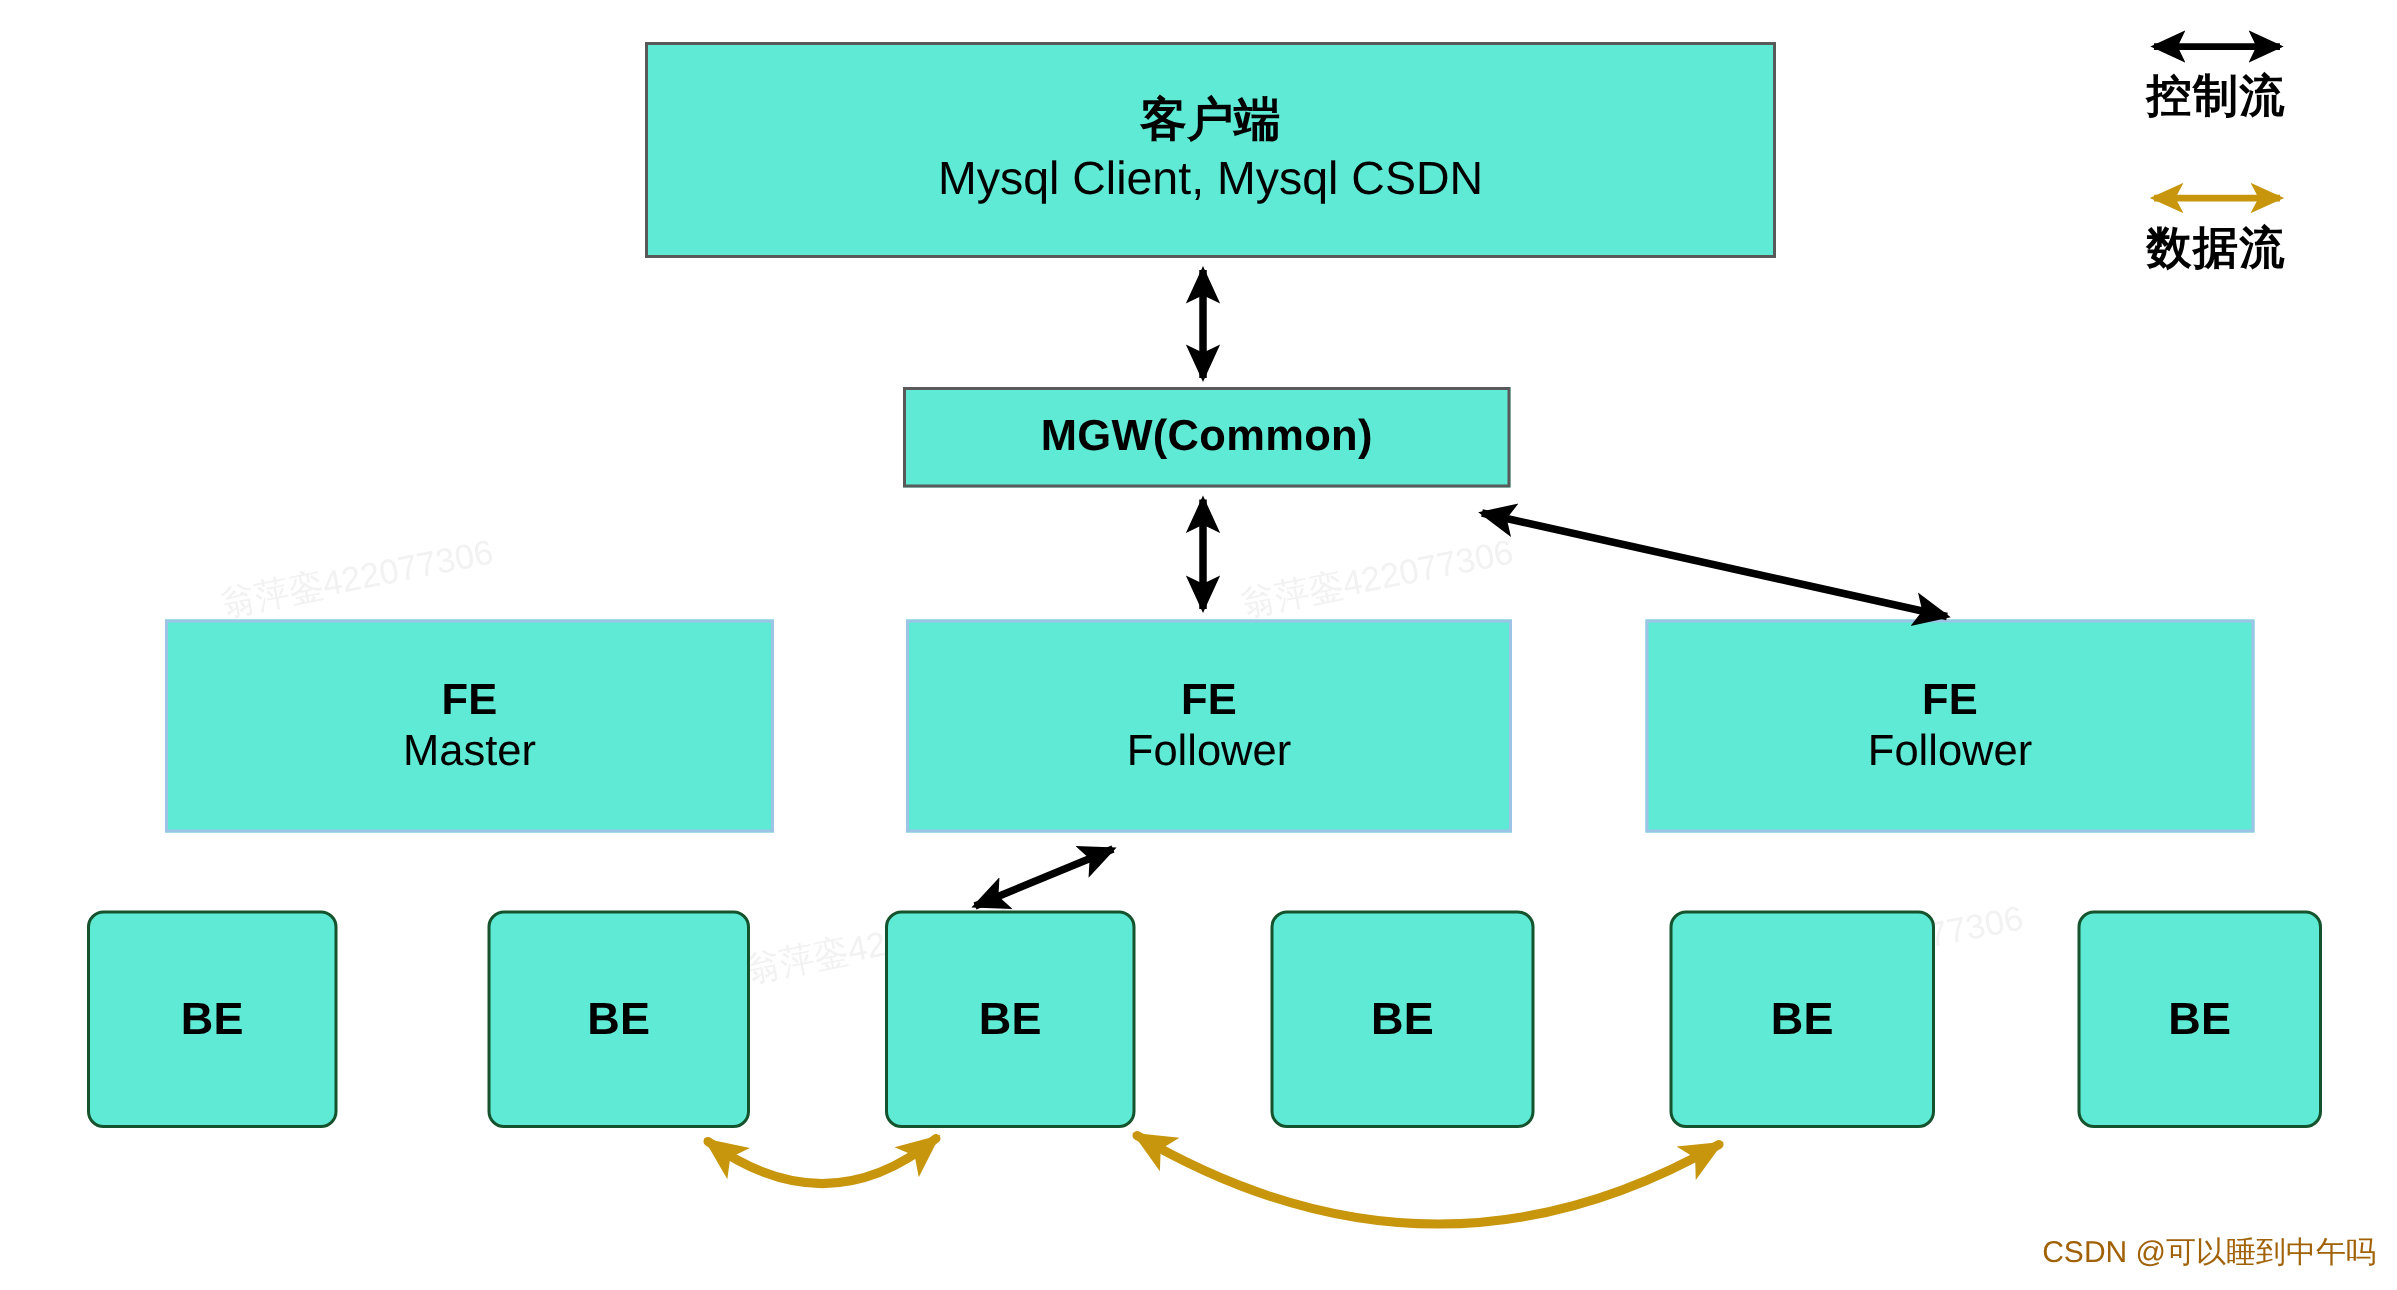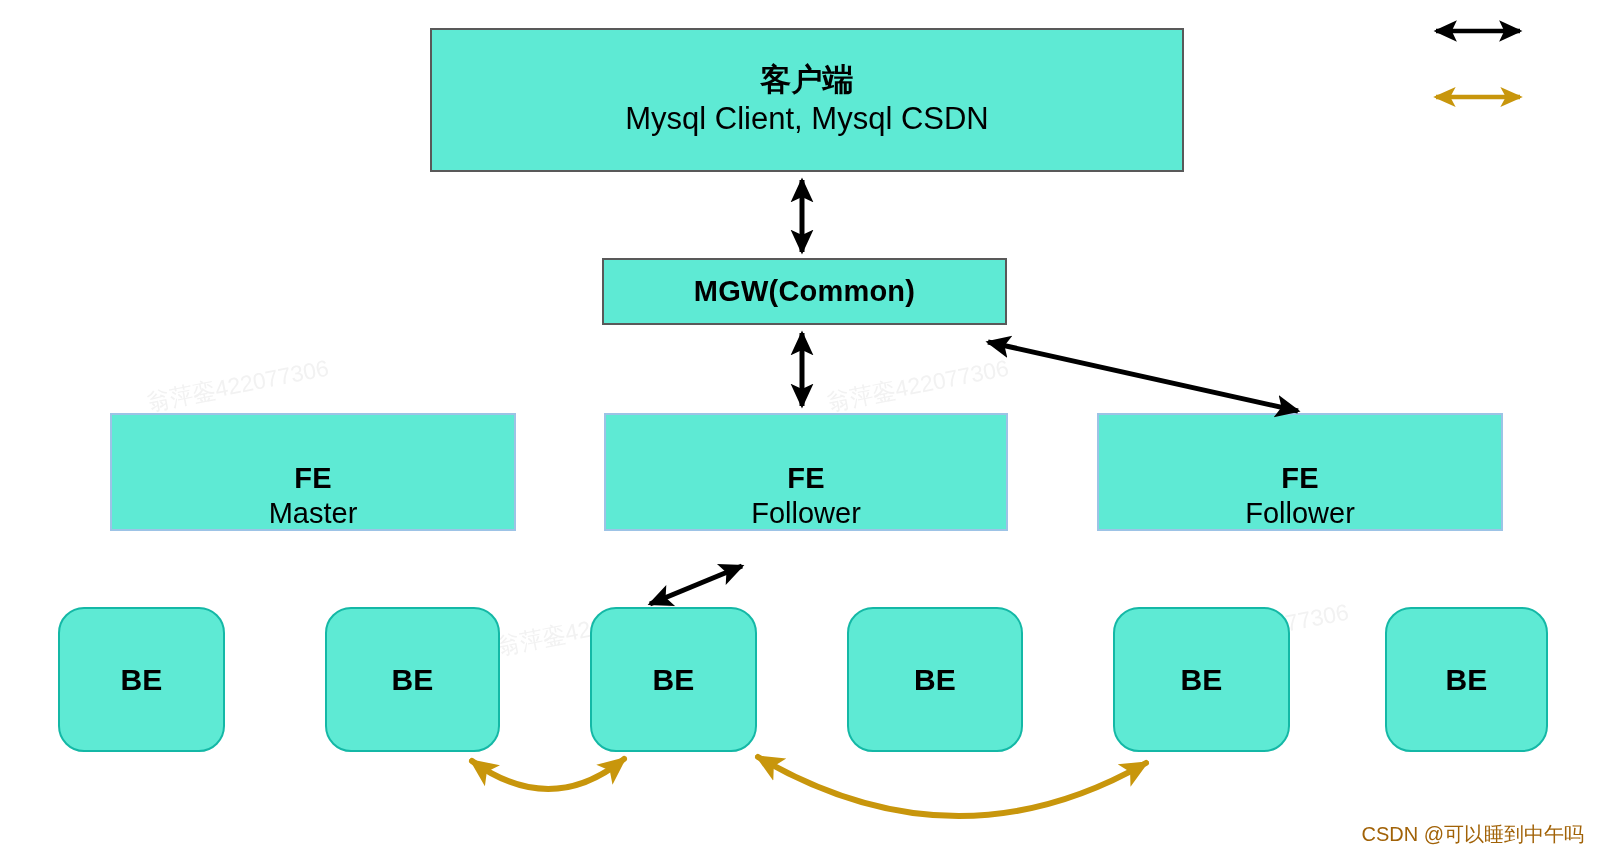--- a/index.html
+++ b/index.html
@@ -58,36 +58,35 @@
     top: 258px;
     width: 405px;
     height: 67px;
     border: 2px solid #595959;
   }
   #mgw-box .line1 { font-size: 29px; }
 
   
   .fe-box {
     top: 413px;
-    height: 118px;
+    height: 142px;
     border: 2px solid #9dc3e6;
-    justify-content: flex-end;
   }
   .fe-box .line1 { font-size: 29px; }
   .fe-box .line2 { font-size: 29px; margin-top: 2px; }
   #fe-master  { left: 110px;  width: 406px; }
   #fe-follower-1 { left: 604px;  width: 404px; }
   #fe-follower-2 { left: 1097px; width: 406px; }
 
   
   .be-box {
     top: 607px;
     height: 145px;
-    border: 2px solid #14b8a6;
-    border-radius: 26px;
+    border: 2px solid #14532d;
+    border-radius: 11px;
   }
   .be-box .line1 { font-size: 30px; }
   #be-1 { left: 58px;   width: 167px; }
   #be-2 { left: 325px;  width: 175px; }
   #be-3 { left: 590px;  width: 167px; }
   #be-4 { left: 847px;  width: 176px; }
   #be-5 { left: 1113px; width: 177px; }
   #be-6 { left: 1385px; width: 163px; }
 
   
@@ -242,35 +241,37 @@
             <marker id="lg-black-end" viewBox="0 0 10 10" refX="8.6" refY="5" markerWidth="5.4" markerHeight="5.4" orient="auto-start-reverse">
               <path d="M 0 0.6 L 9.6 5 L 0 9.4 L 2.1 5 Z" fill="#000000"></path>
             </marker>
             <marker id="lg-black-start" viewBox="0 0 10 10" refX="8.6" refY="5" markerWidth="5.4" markerHeight="5.4" orient="auto-start-reverse">
               <path d="M 0 0.6 L 9.6 5 L 0 9.4 L 2.1 5 Z" fill="#000000"></path>
             </marker>
           </defs>
           <line x1="8" y1="12" x2="92" y2="12" stroke="#000000" stroke-width="4.5" marker-start="url(#lg-black-start)" marker-end="url(#lg-black-end)"></line>
         </svg>
       </div>
+      <div class="legend-label">控制流</div>
     </div>
 
     <div class="legend-item">
       <div class="legend-arrow-wrap">
         <svg width="100" height="24" viewBox="0 0 100 24" xmlns="http://www.w3.org/2000/svg">
           <defs>
             <marker id="lg-gold-end" viewBox="0 0 10 10" refX="8.4" refY="5" markerWidth="5.2" markerHeight="5.2" orient="auto-start-reverse">
               <path d="M 0 0.7 L 9.6 5 L 0 9.3 L 2.3 5 Z" fill="#c8960c"></path>
             </marker>
             <marker id="lg-gold-start" viewBox="0 0 10 10" refX="8.4" refY="5" markerWidth="5.2" markerHeight="5.2" orient="auto-start-reverse">
               <path d="M 0 0.7 L 9.6 5 L 0 9.3 L 2.3 5 Z" fill="#c8960c"></path>
             </marker>
           </defs>
           <line x1="8" y1="12" x2="92" y2="12" stroke="#c8960c" stroke-width="4.5" marker-start="url(#lg-gold-start)" marker-end="url(#lg-gold-end)"></line>
         </svg>
       </div>
+      <div class="legend-label">数据流</div>
     </div>
 
   </div>
 
   <div id="footer-credit">CSDN @可以睡到中午吗</div>
 
 </div>
 
 </body></html>

